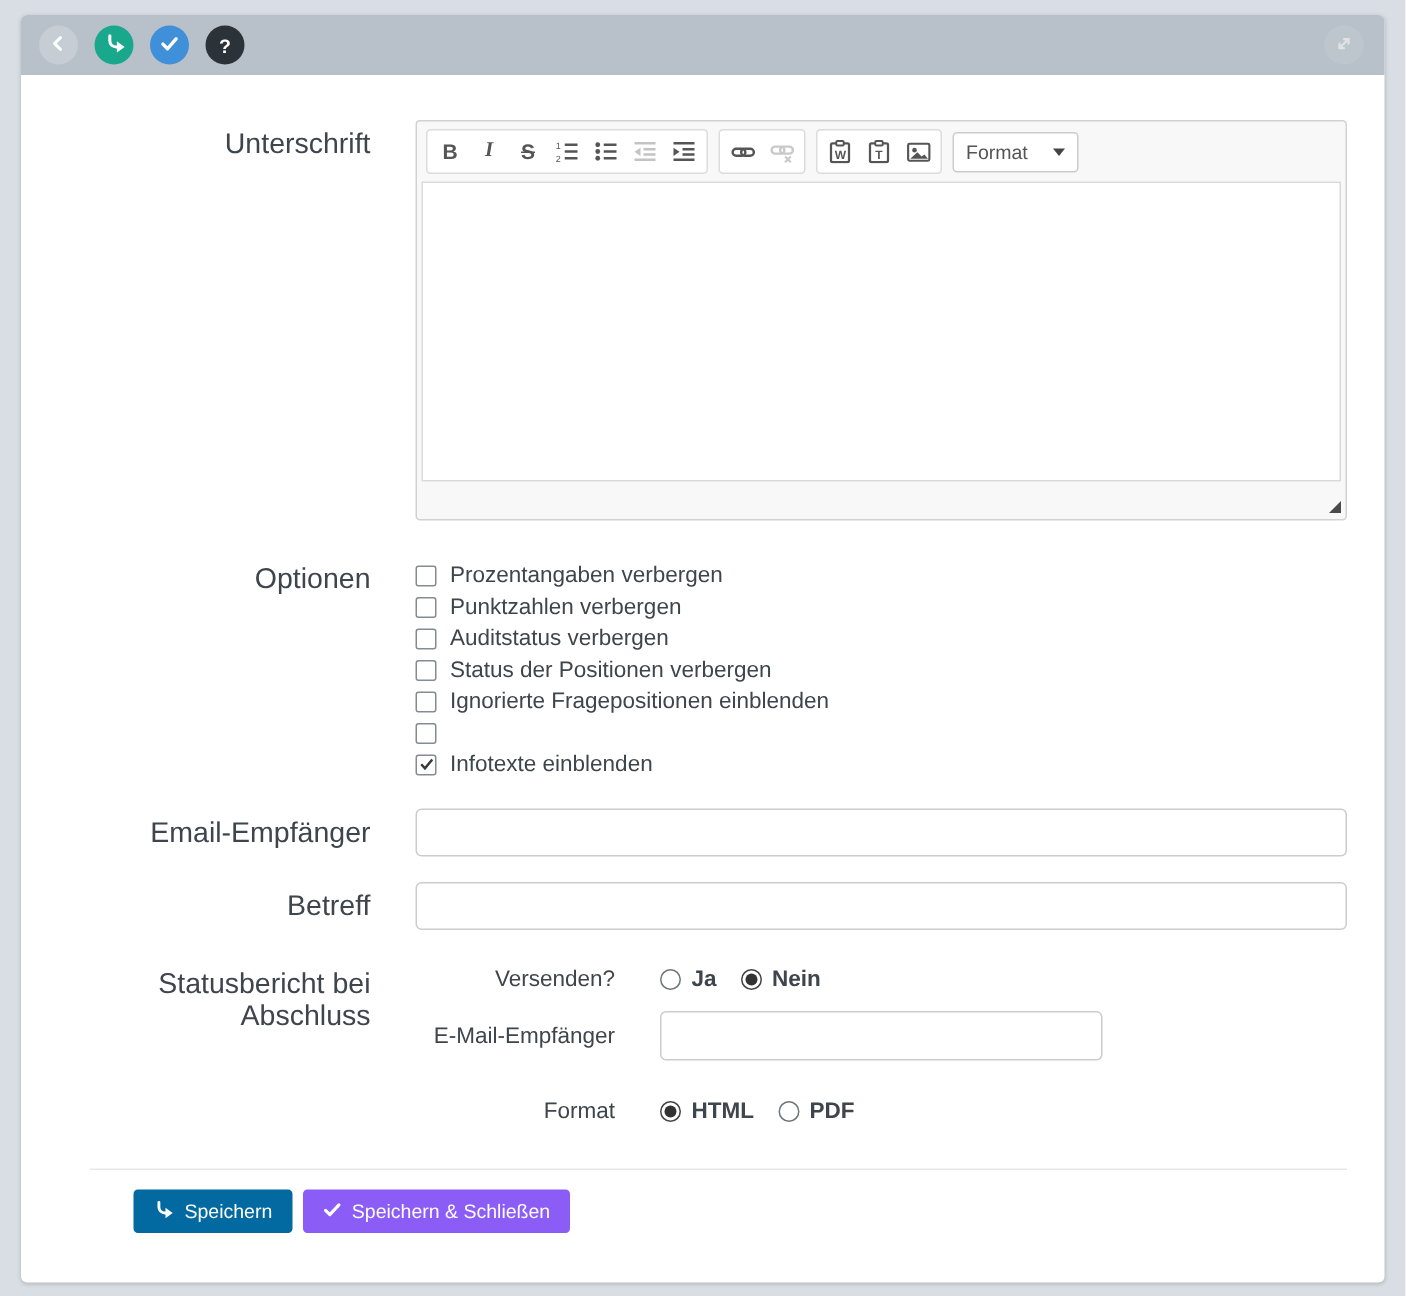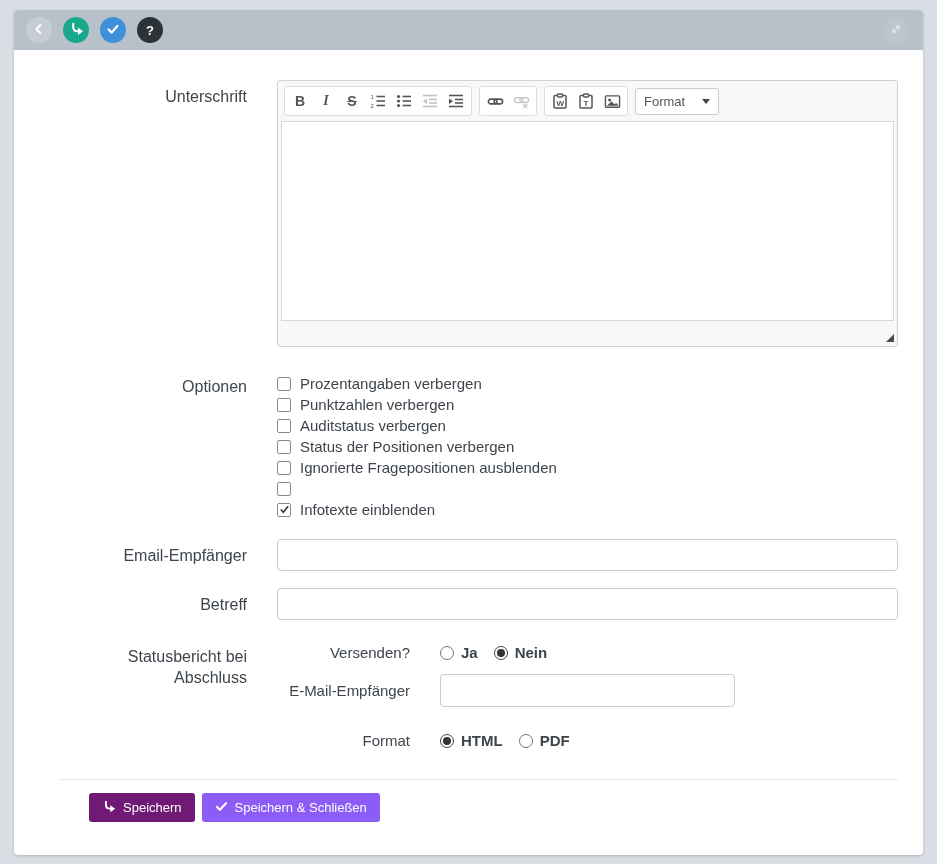--- a/index.html
+++ b/index.html
@@ -32,21 +32,21 @@
   .expand-btn {
     position:absolute; right:14px; top:7px; width:26px; height:26px; border:none;
     border-radius:50%; background:#c2cad2; opacity:.55; cursor:pointer;
     display:flex; align-items:center; justify-content:center; padding:0;
   }
   
   .content { padding:30px 25px 0 46px; }
   .frow { display:flex; align-items:flex-start; }
   .flabel {
     flex:0 0 187px; margin-right:30px; text-align:right;
-    font-size:16px; color:#3e454c; padding-top:6px; line-height:21px;
+    font-size:19px; color:#3e454c; padding-top:6px; line-height:21px;
   }
   .ctrl { flex:1 1 auto; min-width:0; }
   .vcenter { align-items:center; }
   .vcenter .flabel { padding-top:0; }
   
   .editor {
     width:621px; border:1px solid #d1d1d1; border-radius:3px; background:#f8f8f8;
   }
   .ed-toolbar { display:flex; align-items:center; padding:5px 6px; flex-wrap:wrap; }
   .tg {
@@ -114,21 +114,21 @@
     font-size:15px; color:#3e454c;
   }
   
   .divider { border:none; border-top:1px solid #e7e7e7; margin:30px 0 0 0; }
   .btnrow { display:flex; padding:13px 0 0 29px; }
   .btn {
     display:flex; align-items:center; height:29px; border:none; border-radius:3px;
     color:#fff; font-size:13px; padding:0 13px; cursor:pointer; margin-right:7px;
     font-family:"Liberation Sans", sans-serif;
   }
-  .btn.teal { background:#701a75; }
+  .btn.teal { background:#0369a1; }
   .btn.blue { background:#8b5cf6; }
   .btn svg { margin-right:7px; }
 </style>
 </head>
 <body>
 
 <div class="card">
 
   <div class="topbar">
     <button class="cbtn gray">
@@ -304,21 +304,21 @@
         <label class="cb-row">
           <span class="cb"></span>
           <span class="cb-label">Auditstatus verbergen</span>
         </label>
         <label class="cb-row">
           <span class="cb"></span>
           <span class="cb-label">Status der Positionen verbergen</span>
         </label>
         <label class="cb-row">
           <span class="cb"></span>
-          <span class="cb-label">Ignorierte Fragepositionen ausblenden</span>
+          <span class="cb-label">Ignorierte Fragepositionen einblenden</span>
         </label>
         <label class="cb-row">
           <span class="cb"></span>
         </label>
         <label class="cb-row">
           <span class="cb checked">
               <svg width="11" height="11" viewBox="0 0 12 12">
                 <polyline points="2,6 4.7,9 10,2.5" fill="none" stroke="#3a3a3a" stroke-width="1.8"></polyline>
               </svg>
             </span>

